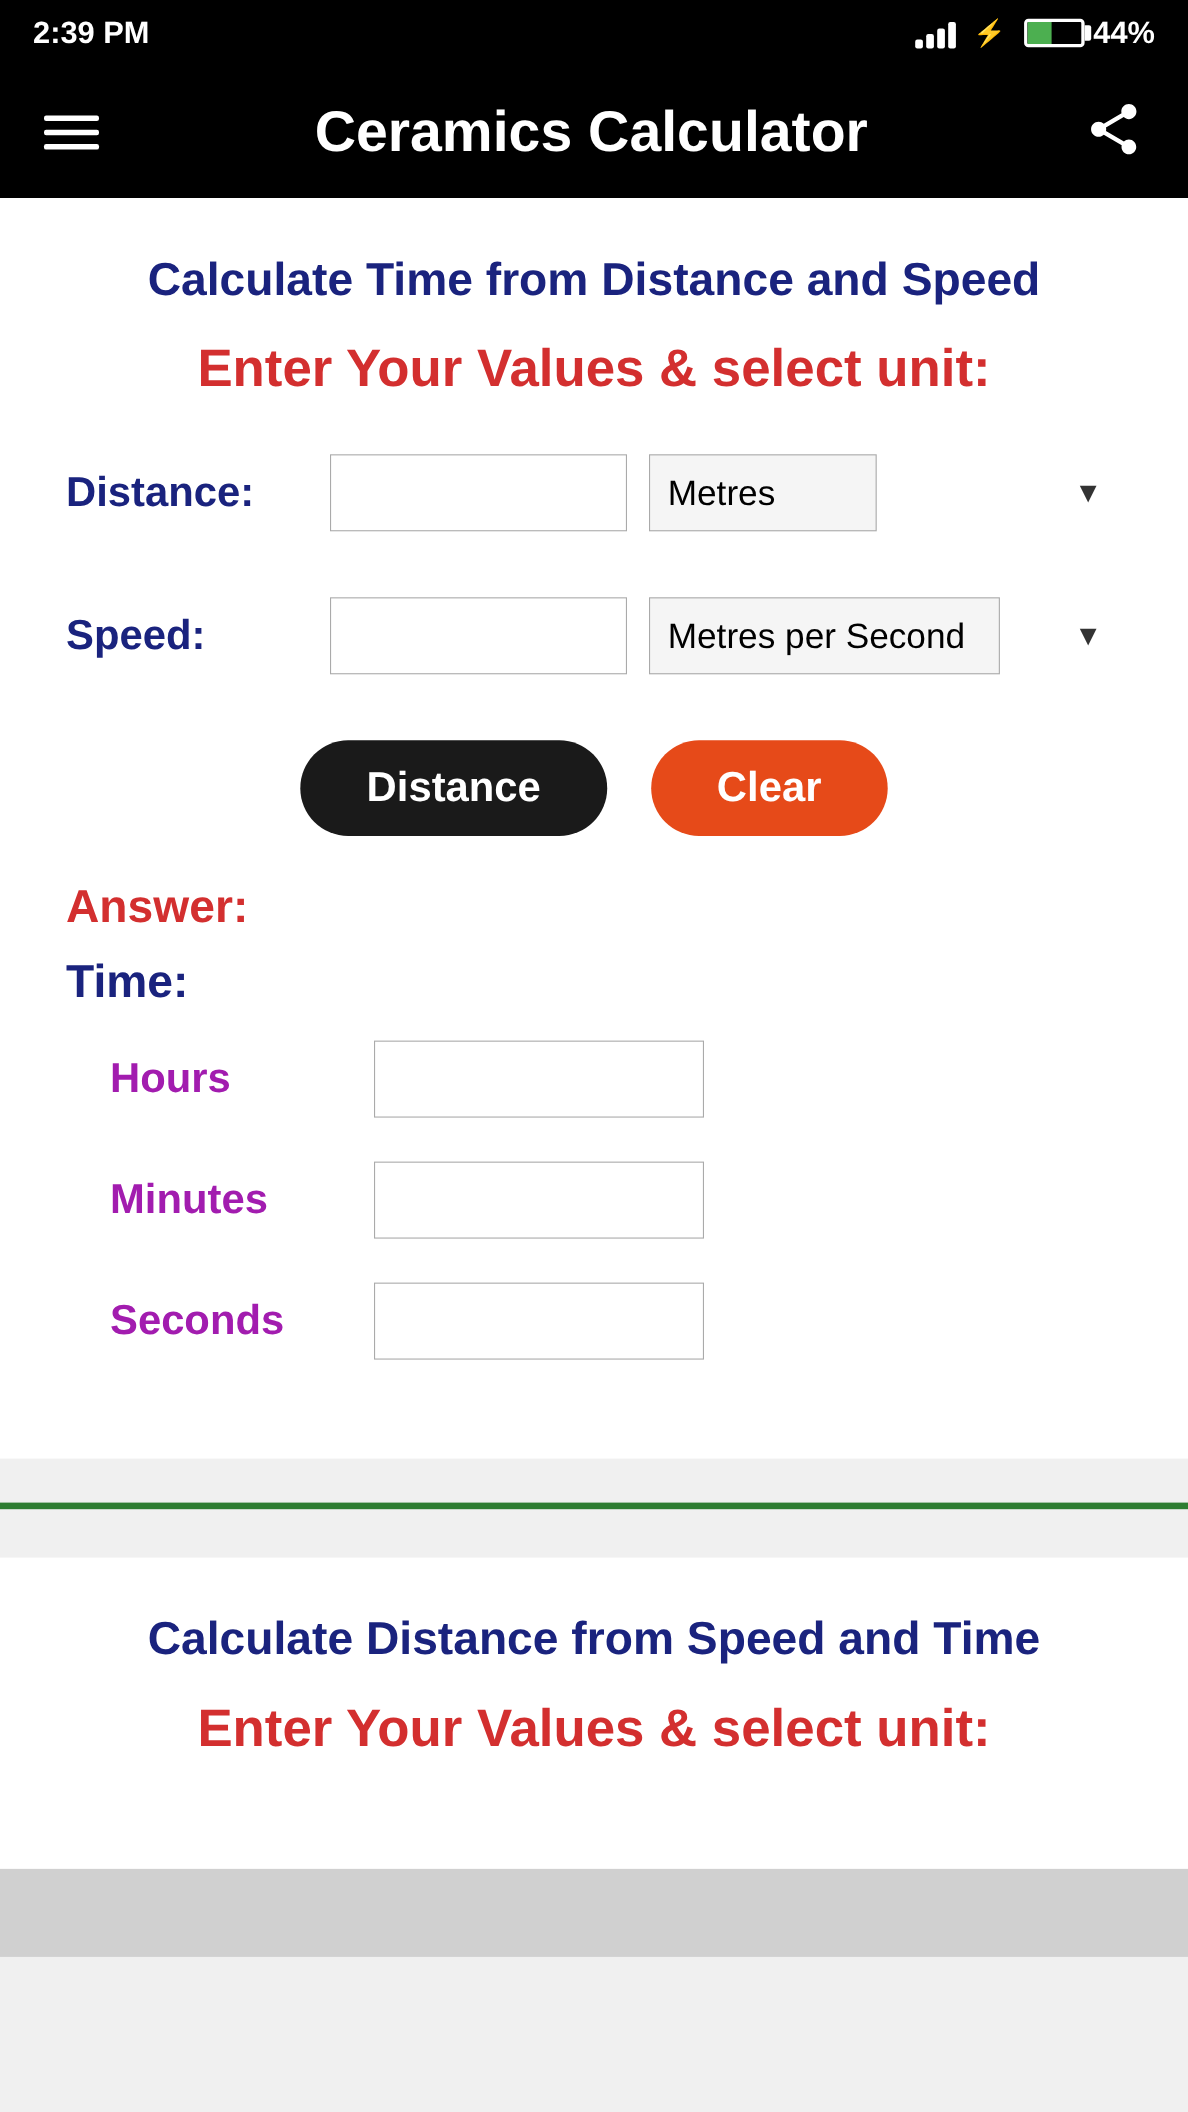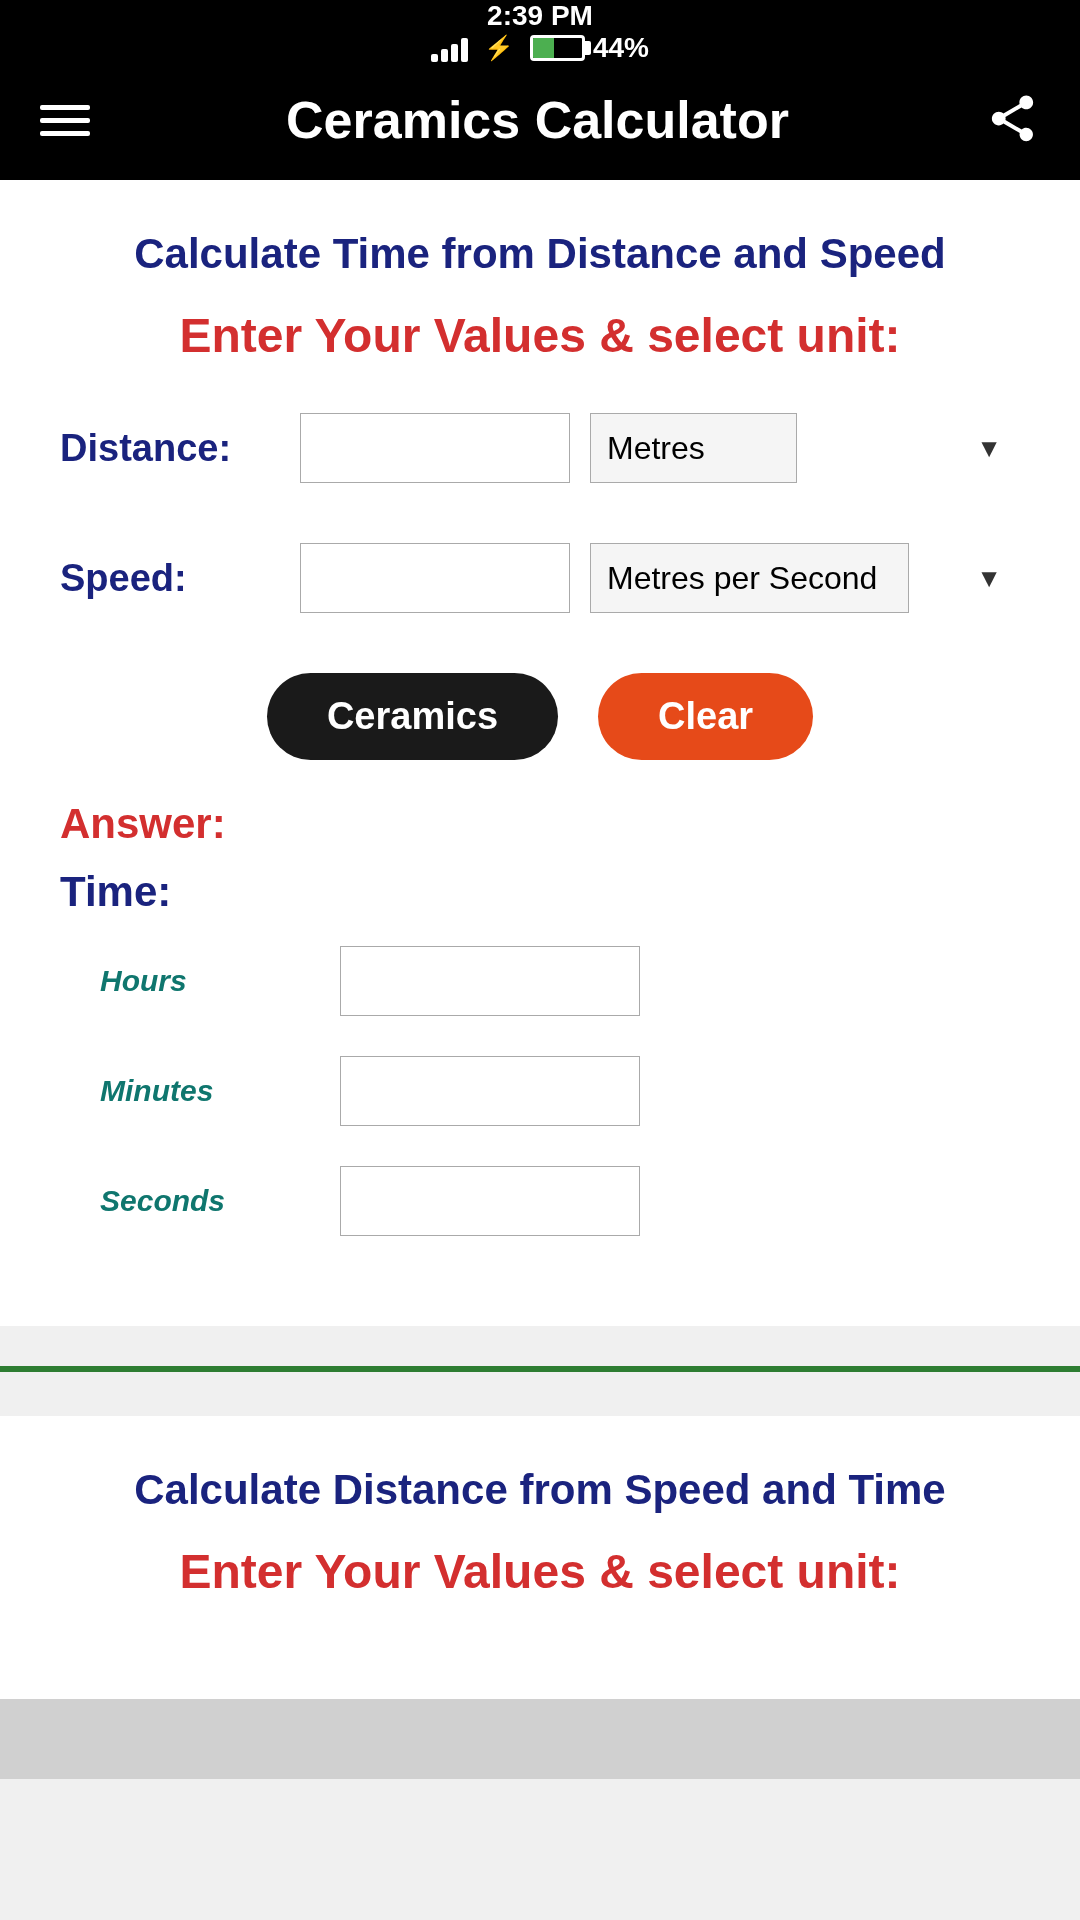--- a/index.html
+++ b/index.html
@@ -21,21 +21,20 @@
     .status-bar {
       background: #000;
       color: #fff;
       height: 60px;
       display: flex;
       align-items: center;
       justify-content: space-between;
       padding: 0 30px;
       font-size: 28px;
       font-weight: bold;
-      flex-direction: column;
     }
 
     .status-right {
       display: flex;
       align-items: center;
       gap: 16px;
     }
 
     .signal-icon {
       display: flex;
@@ -240,26 +239,25 @@
     }
 
     .result-row {
       display: flex;
       align-items: center;
       margin-bottom: 40px;
       padding-left: 40px;
     }
 
     .result-label {
-      color: #0f766e;
-      font-size: 30px;
+      color: #a21caf;
+      font-size: 38px;
       font-weight: bold;
       width: 240px;
       flex-shrink: 0;
-      font-style: italic;
     }
 
     .result-input {
       border: 1px solid #aaa;
       height: 70px;
       width: 300px;
       font-size: 32px;
       padding: 0 16px;
       background: #fff;
     }
@@ -349,21 +347,21 @@
     <div class="select-wrapper">
       <select class="dropdown">
         <option>Metres per Second</option>
         <option>Kilometres per Hour</option>
         <option>Miles per Hour</option>
       </select>
     </div>
   </div>
 
   <div class="button-row">
-    <button class="btn-calculate">Ceramics</button>
+    <button class="btn-calculate">Distance</button>
     <button class="btn-clear">Clear</button>
   </div>
 
   <div class="answer-label">Answer:</div>
   <div class="time-label">Time:</div>
 
   <div class="result-row">
     <span class="result-label">Hours</span>
     <input class="result-input" type="text" readonly="" style="">
   </div>

